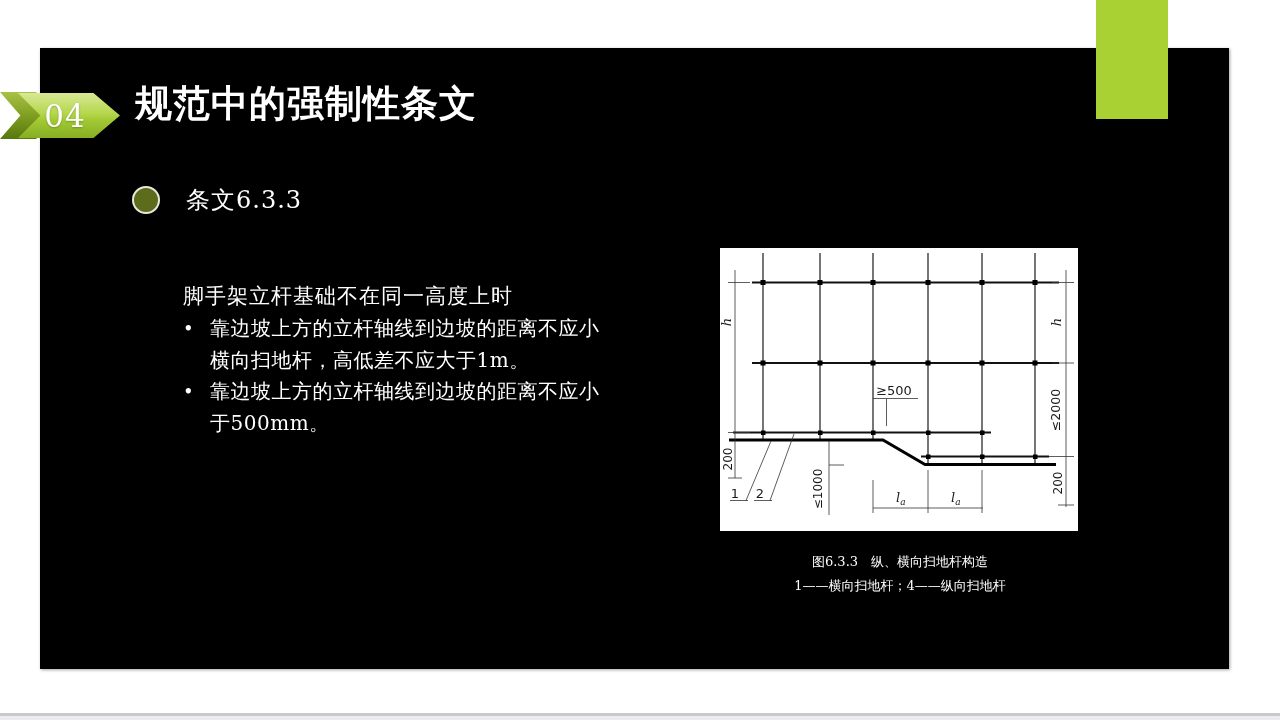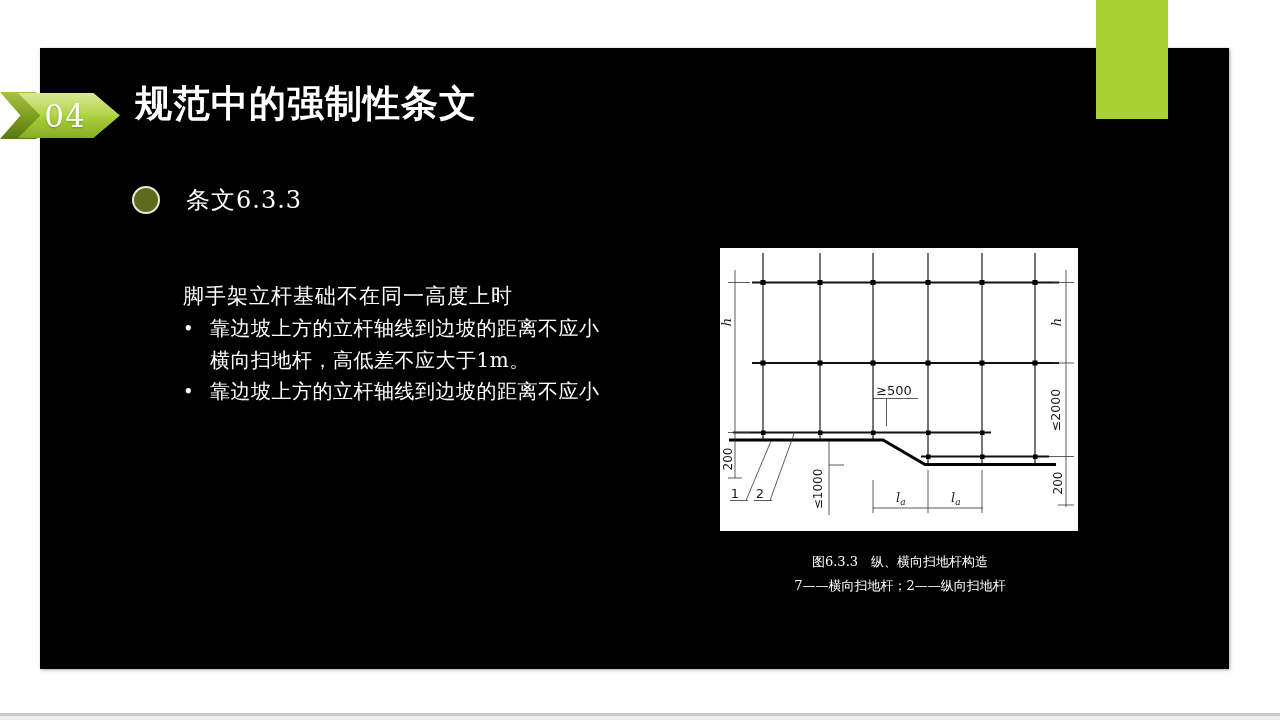--- a/index.html
+++ b/index.html
@@ -93,20 +93,21 @@
     <div class="bullet-marker">•</div>
     <div class="bullet-lines">
       <div>靠边坡上方的立杆轴线到边坡的距离不应小</div>
       <div>横向扫地杆，高低差不应大于1m。</div>
     </div>
   </div>
   <div class="bullet-item">
     <div class="bullet-marker">•</div>
     <div class="bullet-lines">
       <div>靠边坡上方的立杆轴线到边坡的距离不应小</div>
+      <div>于500mm。</div>
     </div>
   </div>
 </div>
 
 <div class="figure-box">
   <svg width="358" height="283" viewBox="718 248 358 283">
 
     <g stroke="#1a1a1a" stroke-width="1.2">
       <line x1="761" y1="253" x2="761" y2="440"></line>
       <line x1="818" y1="253" x2="818" y2="440"></line>
@@ -195,17 +196,17 @@
       <line x1="752" y1="500.5" x2="770" y2="500.5"></line>
       <line x1="768" y1="500.5" x2="792" y2="434"></line>
     </g>
     <text x="733" y="498" text-anchor="middle" font-size="13">1</text>
     <text x="758" y="498" text-anchor="middle" font-size="13">2</text>
   </svg>
 </div>
 
 <div class="figure-caption">
   <div>图6.3.3　纵、横向扫地杆构造</div>
-  <div>7——横向扫地杆；2——纵向扫地杆</div>
+  <div>1——横向扫地杆；4——纵向扫地杆</div>
 </div>
 
 <div class="bottom-line"></div>
 <div class="bottom-strip"></div>
 
 </body></html>

